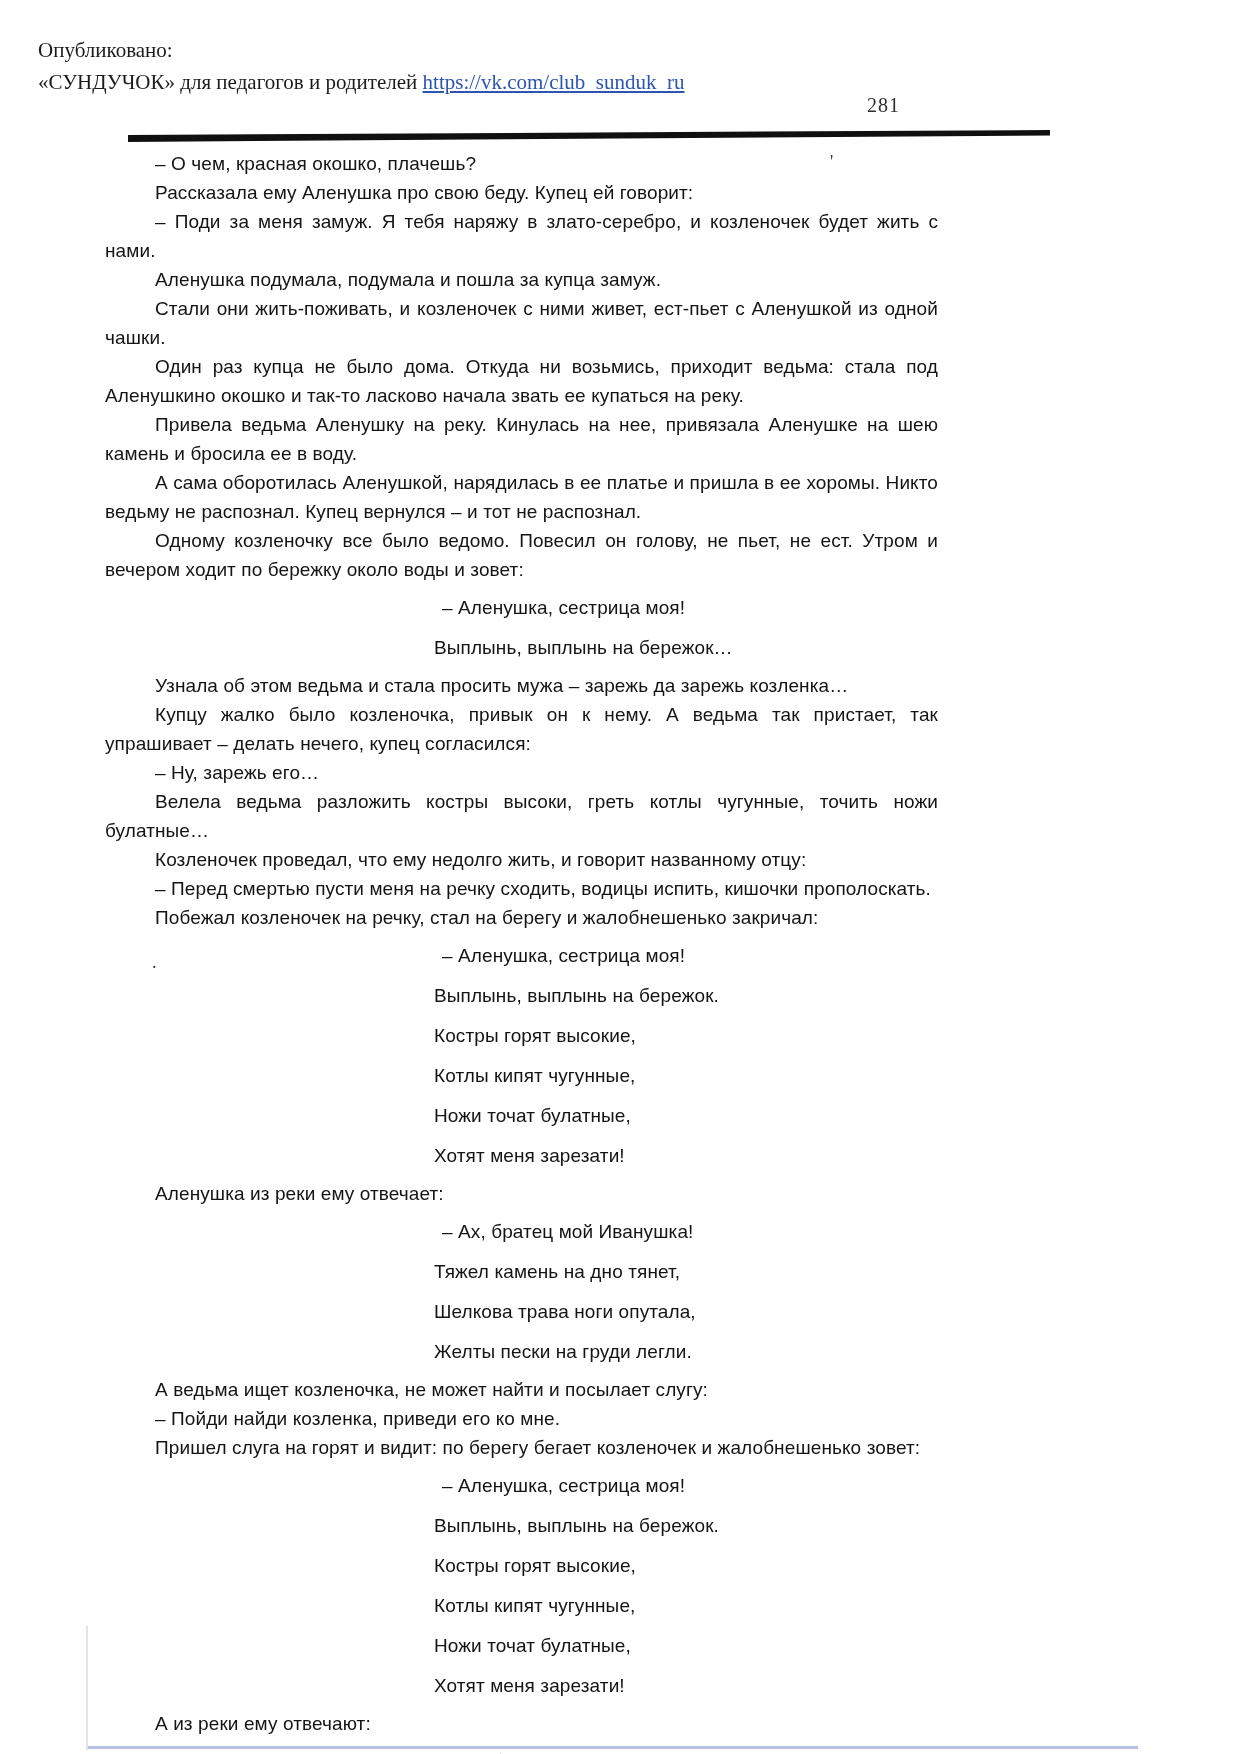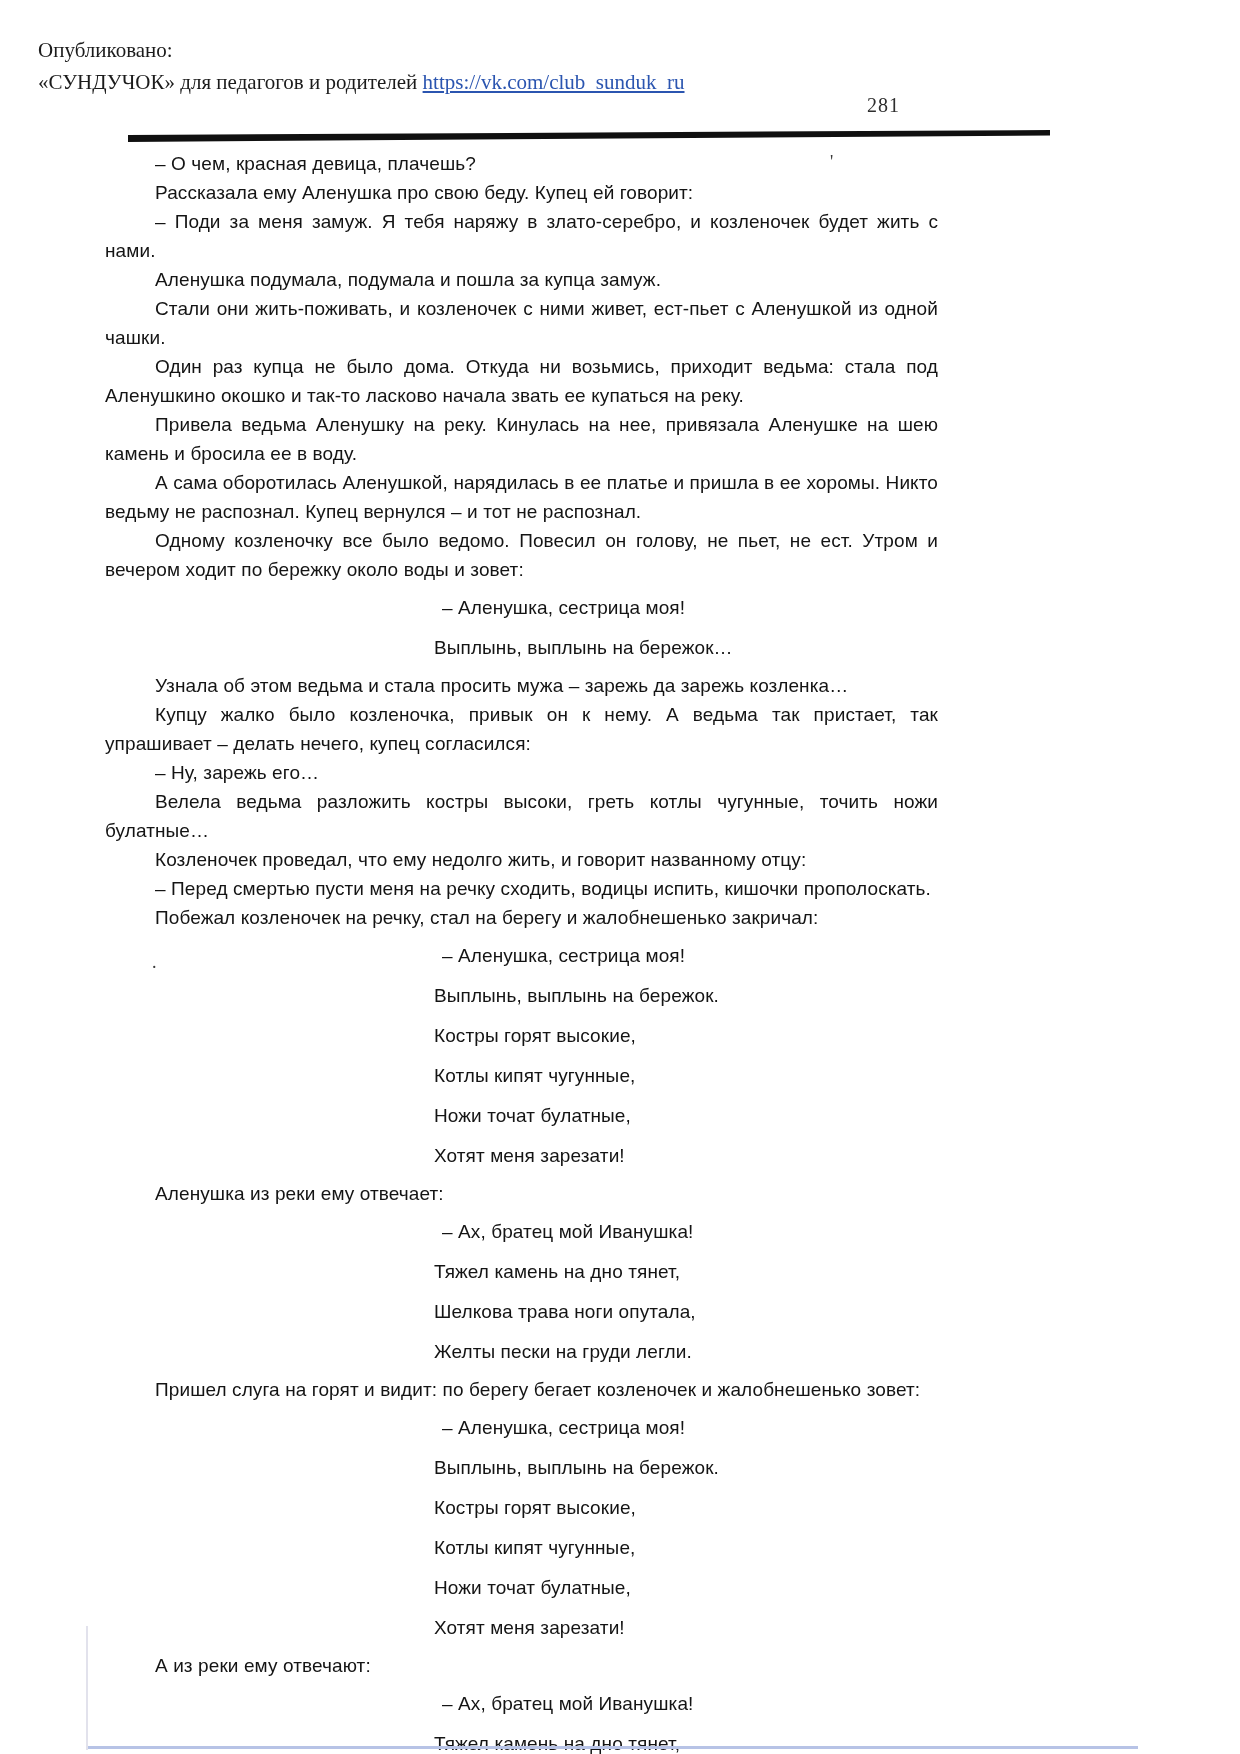--- a/index.html
+++ b/index.html
@@ -98,21 +98,21 @@
 <div class="pagenum">281</div>
 
 <svg class="rule" width="922" height="14" viewBox="0 0 922 14" aria-hidden="true">
   <polygon points="0,5 922,0 922,5.5 0,12" fill="#101010"></polygon>
 </svg>
 
 <span class="speck" style="left:830px; top:152px;">'</span>
 <span class="speck" style="left:152px; top:952px;">.</span>
 
 <div class="content">
-  <p class="para">– О чем, красная девица, плачешь?</p>
+  <p class="para">– О чем, красная окошко, плачешь?</p>
   <p class="para">Рассказала ему Аленушка про свою беду. Купец ей говорит:</p>
   <p class="para">– Поди за меня замуж. Я тебя наряжу в злато-серебро, и козленочек будет жить с нами.</p>
   <p class="para">Аленушка подумала, подумала и пошла за купца замуж.</p>
   <p class="para">Стали они жить-поживать, и козленочек с ними живет, ест-пьет с Аленушкой из одной чашки.</p>
   <p class="para">Один раз купца не было дома. Откуда ни возьмись, приходит ведьма: стала под Аленушкино окошко и так-то ласково начала звать ее купаться на реку.</p>
   <p class="para">Привела ведьма Аленушку на реку. Кинулась на нее, привязала Аленушке на шею камень и бросила ее в воду.</p>
   <p class="para">А сама оборотилась Аленушкой, нарядилась в ее платье и пришла в ее хоромы. Никто ведьму не распознал. Купец вернулся – и тот не распознал.</p>
   <p class="para">Одному козленочку все было ведомо. Повесил он голову, не пьет, не ест. Утром и вечером ходит по бережку около воды и зовет:</p>
 
   <div class="verse">
@@ -139,20 +139,22 @@
 
   <p class="para">Аленушка из реки ему отвечает:</p>
 
   <div class="verse">
     <p>– Ах, братец мой Иванушка!</p>
     <p>Тяжел камень на дно тянет,</p>
     <p>Шелкова трава ноги опутала,</p>
     <p>Желты пески на груди легли.</p>
   </div>
 
+  <p class="para">А ведьма ищет козленочка, не может найти и посылает слугу:</p>
+  <p class="para">– Пойди найди козленка, приведи его ко мне.</p>
   <p class="para">Пришел слуга на горят и видит: по берегу бегает козленочек и жалобнешенько зовет:</p>
 
   <div class="verse">
     <p>– Аленушка, сестрица моя!</p>
     <p>Выплынь, выплынь на бережок.</p>
     <p>Костры горят высокие,</p>
     <p>Котлы кипят чугунные,</p>
     <p>Ножи точат булатные,</p>
     <p>Хотят меня зарезати!</p>
   </div>

